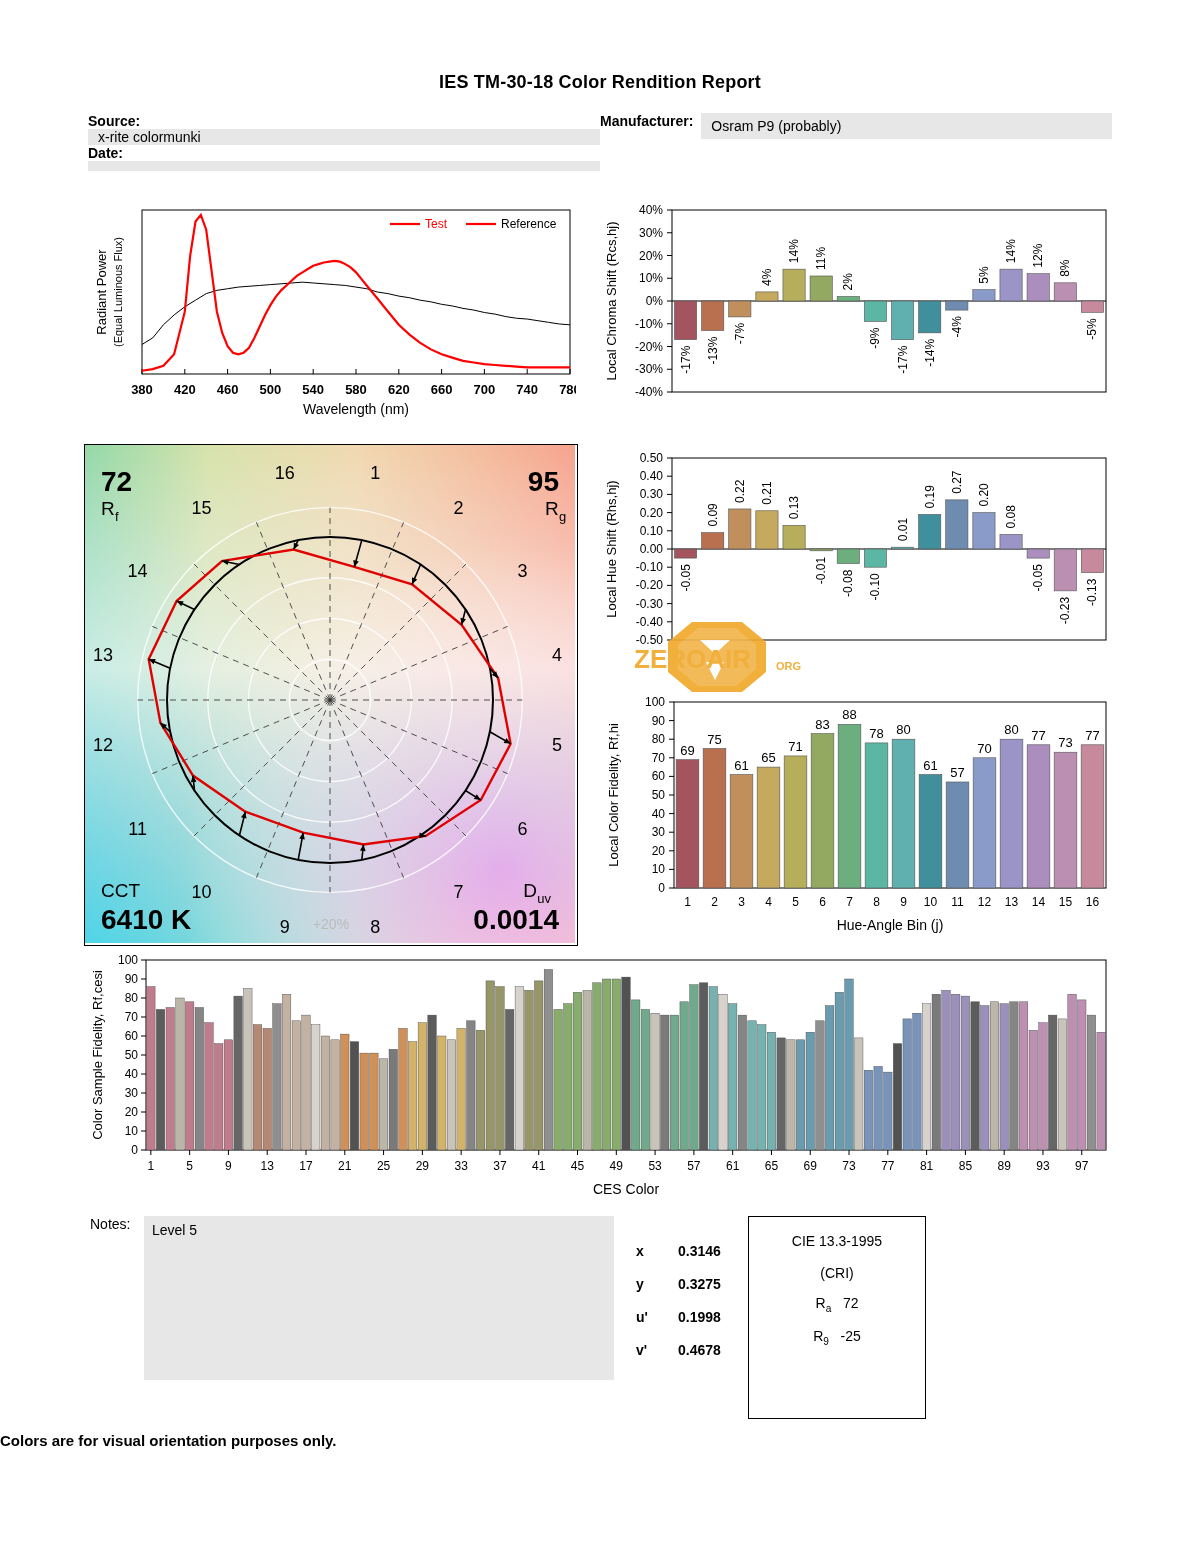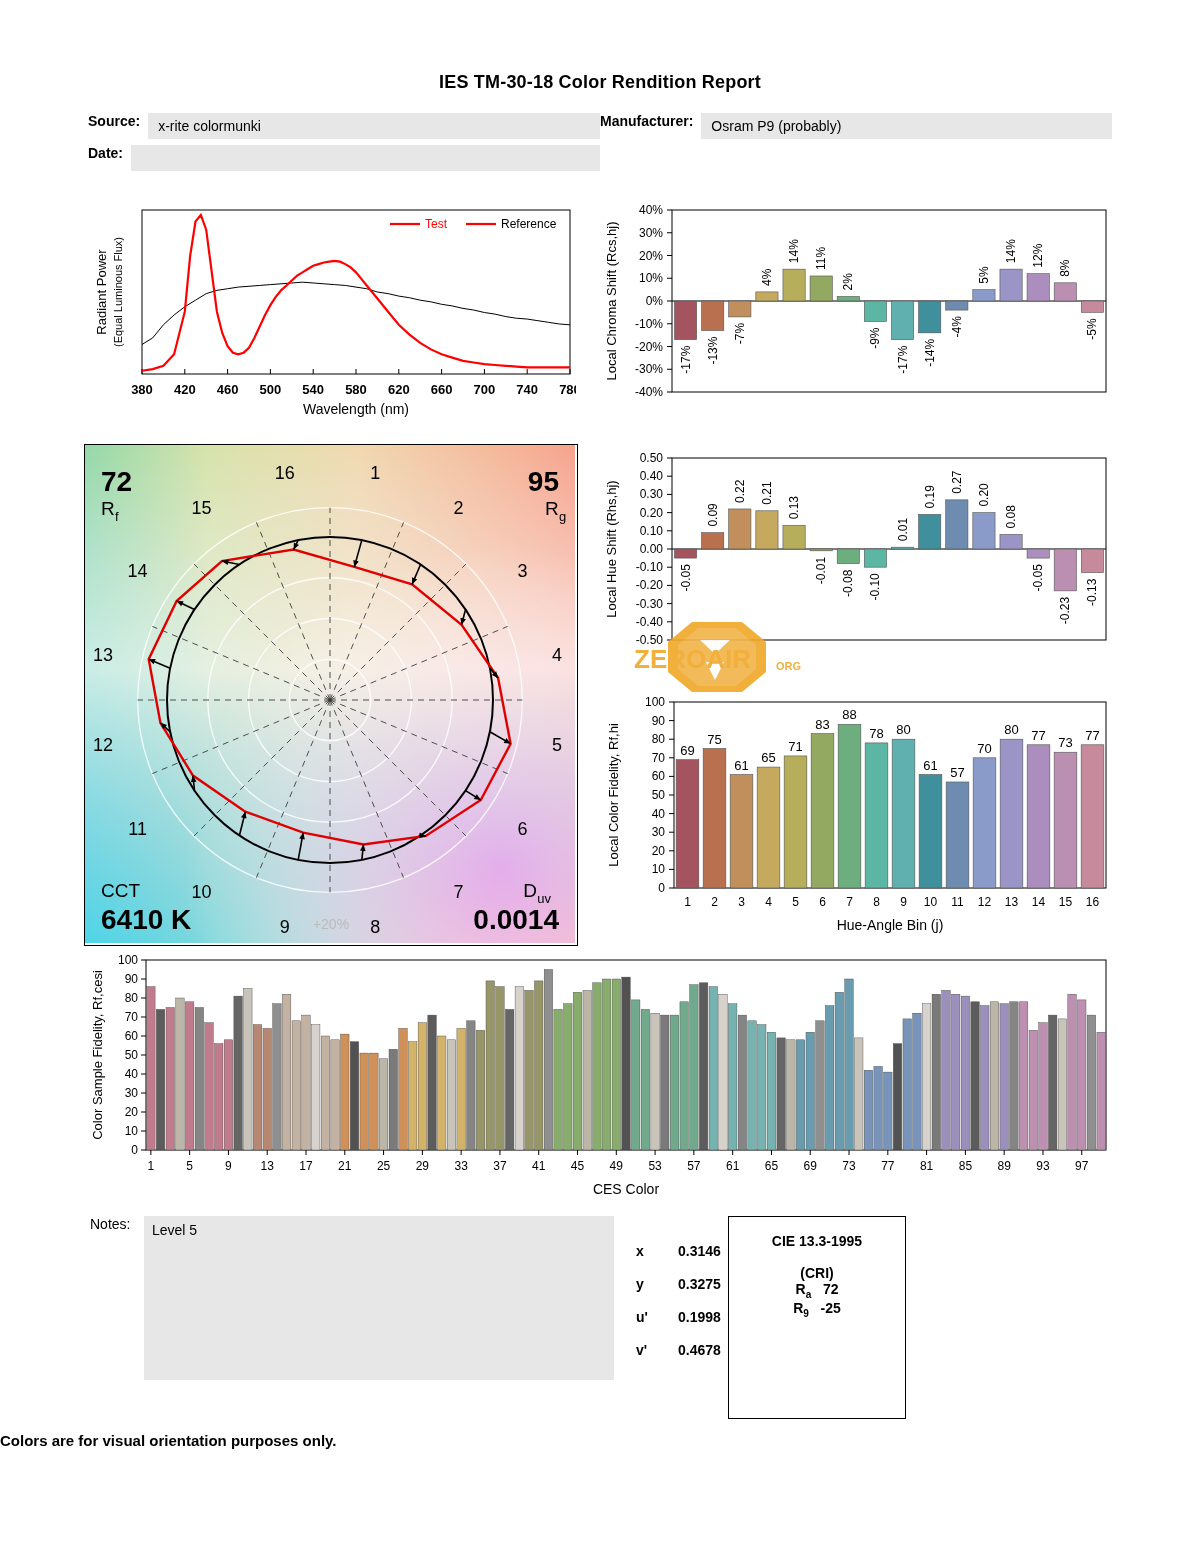--- a/index.html
+++ b/index.html
@@ -13,42 +13,42 @@
   
   .title{
     text-align:center;font-size:18px;font-weight:bold;
     padding-top:72px;letter-spacing:.2px;
   }
   .meta{position:absolute;left:88px;top:113px;width:1024px;height:60px;}
   .meta-row{display:flex;height:26px;margin-bottom:6px;}
   .meta-label{font-weight:bold;font-size:14px;white-space:nowrap;margin-right:8px;}
   .meta-val{background:#e7e7e7;height:26px;display:flex;align-items:center;
     padding-left:10px;font-size:14px;flex:1;}
-  .meta-left{width:512px;display:flex;}
+  .meta-left{width:512px;display:flex;flex-direction:column;}
   .meta-right{width:512px;display:flex;}
 
   
   .panel{position:absolute;box-sizing:border-box;}
   svg{display:block;}
   text{font-family:"Liberation Sans", sans-serif;}
 
   
   #cvg{position:absolute;left:84px;top:444px;width:492px;height:500px;border:1px solid #000;}
 
   
   .notes-label{position:absolute;left:90px;top:1216px;font-weight:normal;font-size:14px;}
   .notes-box{position:absolute;left:144px;top:1216px;width:470px;height:164px;background:#e7e7e7;
     font-size:14px;padding:6px 0 0 8px;box-sizing:border-box;}
   .coords{position:absolute;left:636px;top:1234px;font-size:14px;font-weight:bold;}
   .coords div{height:33px;display:flex;align-items:center;}
   .coords .k{width:42px;}
-  .cri-box{position:absolute;left:728px;top:1216px;width:178px;height:203px;border:1px solid #000;
-    text-align:center;font-size:14px;font-weight:bold;box-sizing:border-box;padding-top:16px;}
+  .cri-box{position:absolute;left:748px;top:1216px;width:178px;height:203px;border:1px solid #000;
+    text-align:center;font-size:14px;font-weight:normal;box-sizing:border-box;padding-top:16px;}
   .cri-box .l1{margin-bottom:16px;}
-  .cri-row{}
+  .cri-row{margin-top:14px;}
   .footer{position:absolute;left:0;top:1432px;width:1200px;text-align:left;
     font-size:15px;font-weight:bold;}
   sub{font-size:.72em;}
 </style>
 </head>
 <body>
 
 <div class="page">
 
   <div class="title">IES TM-30-18 Color Rendition Report</div>

